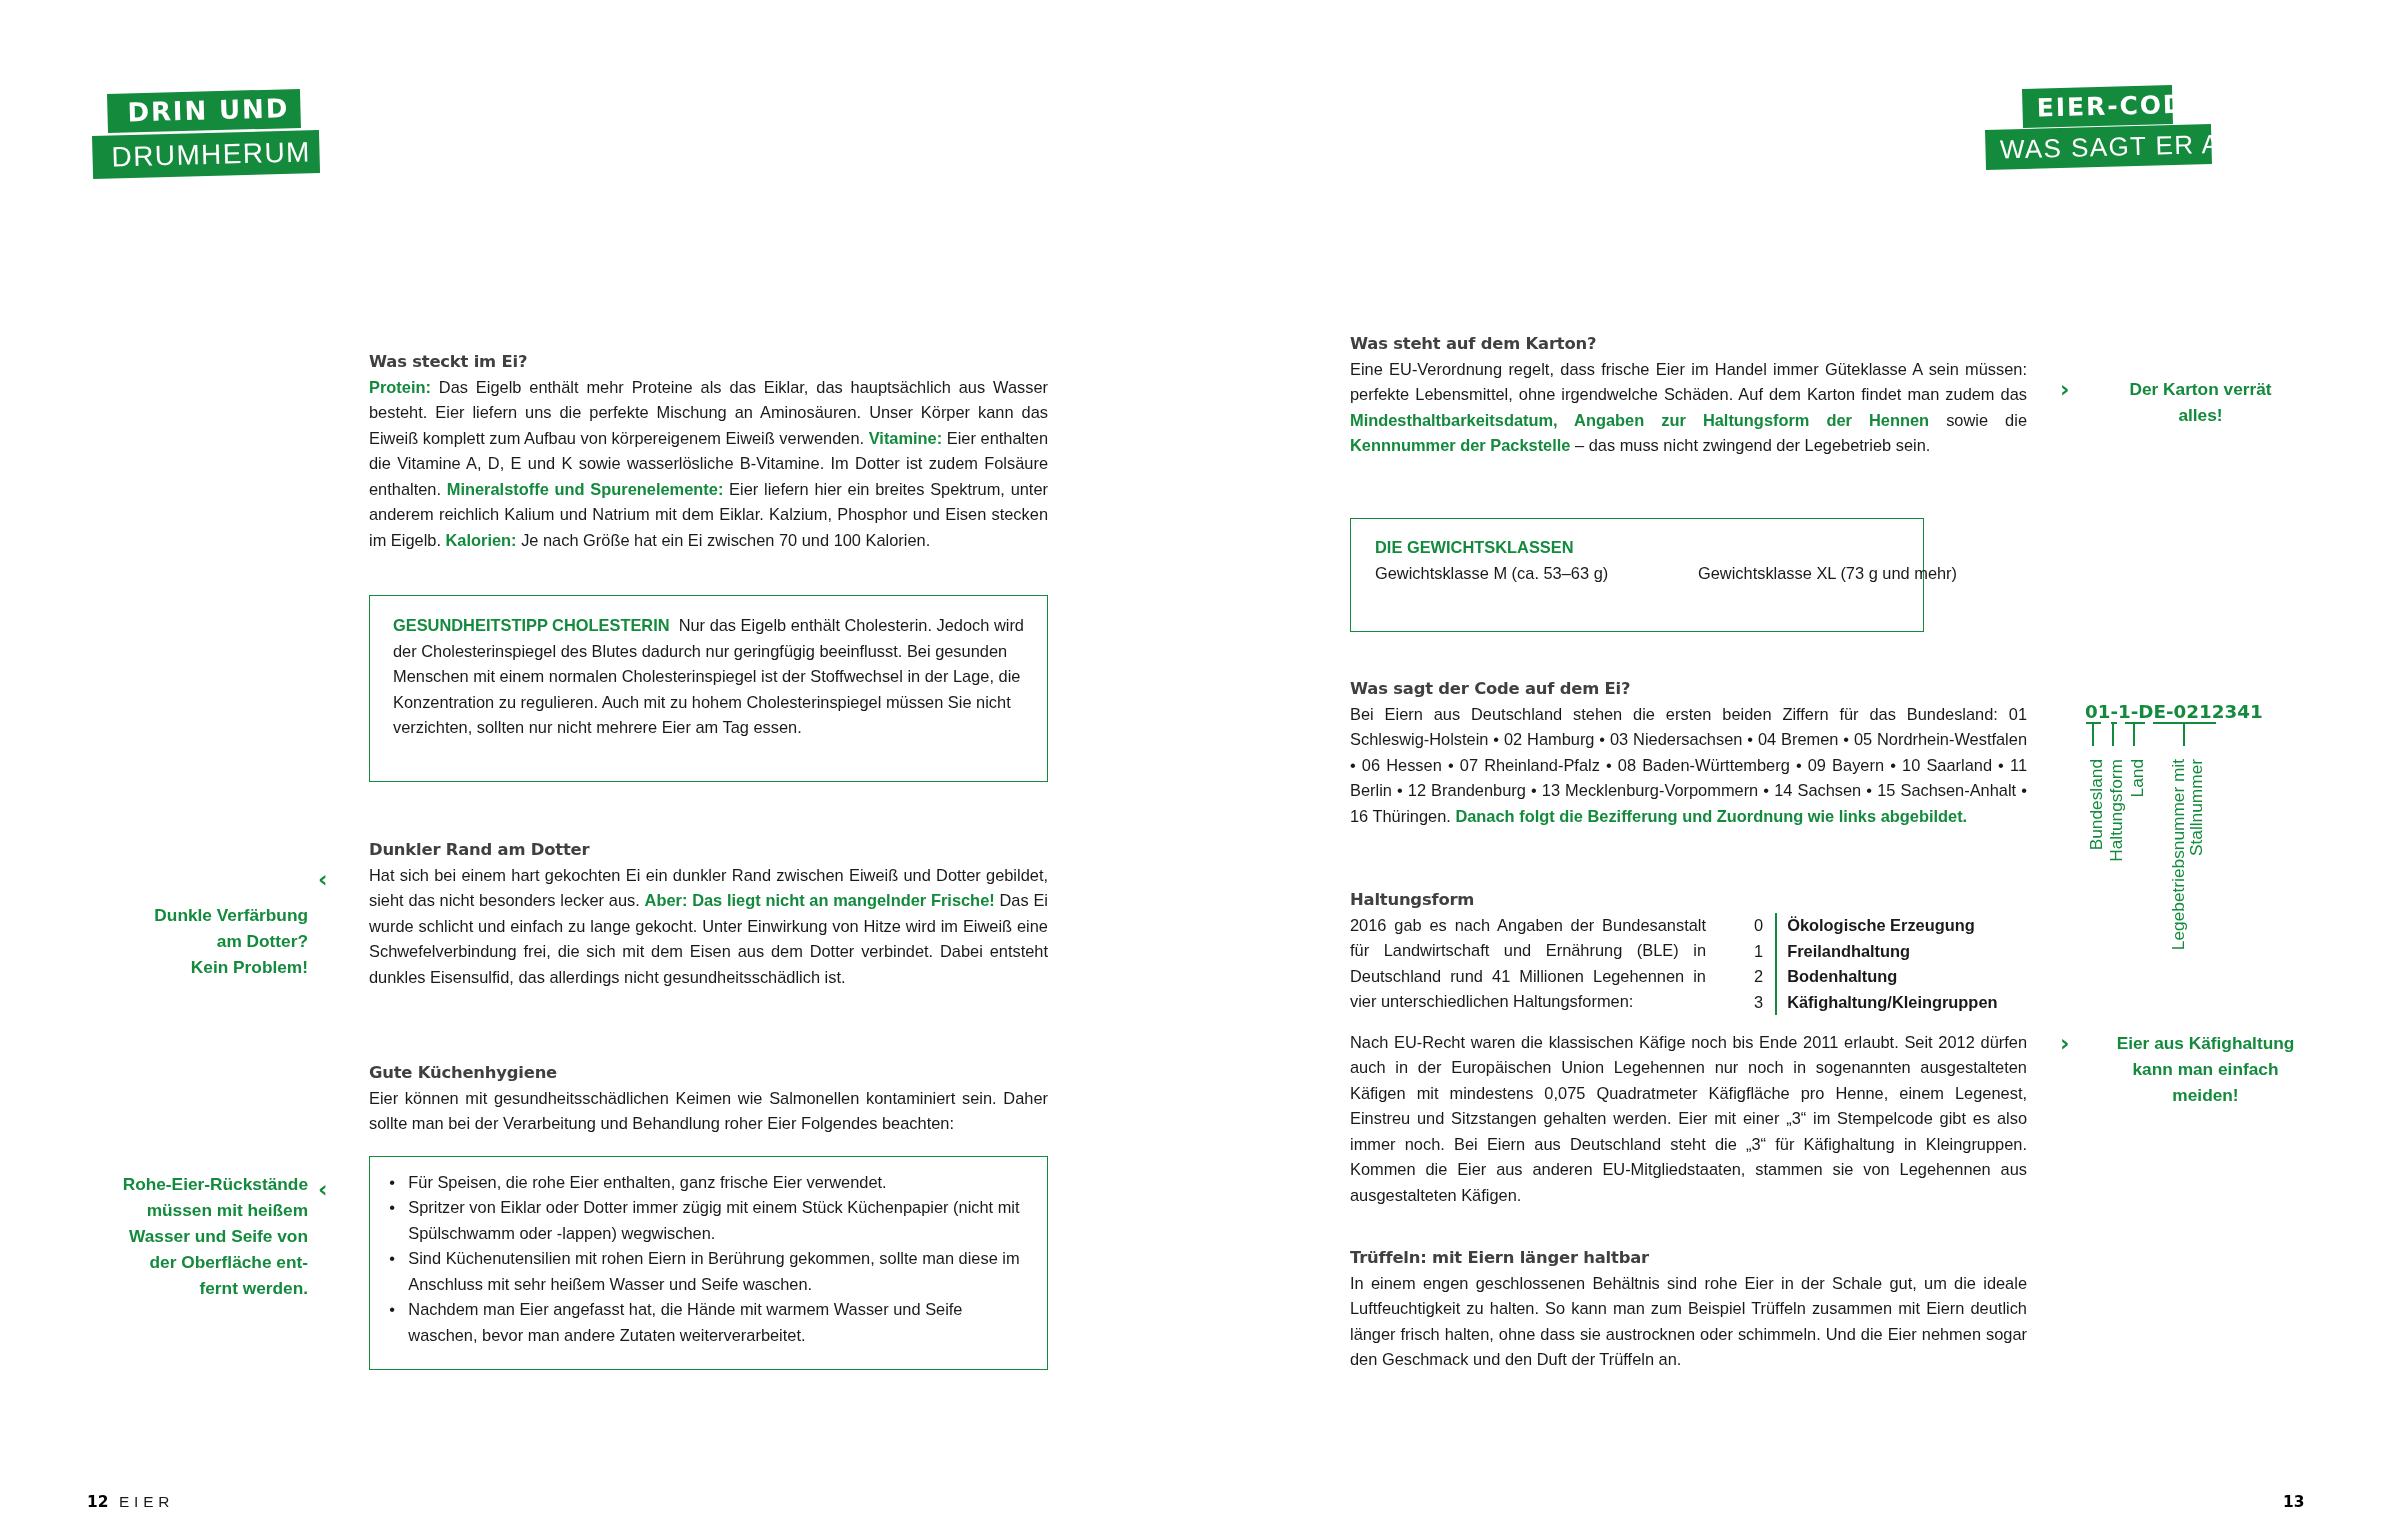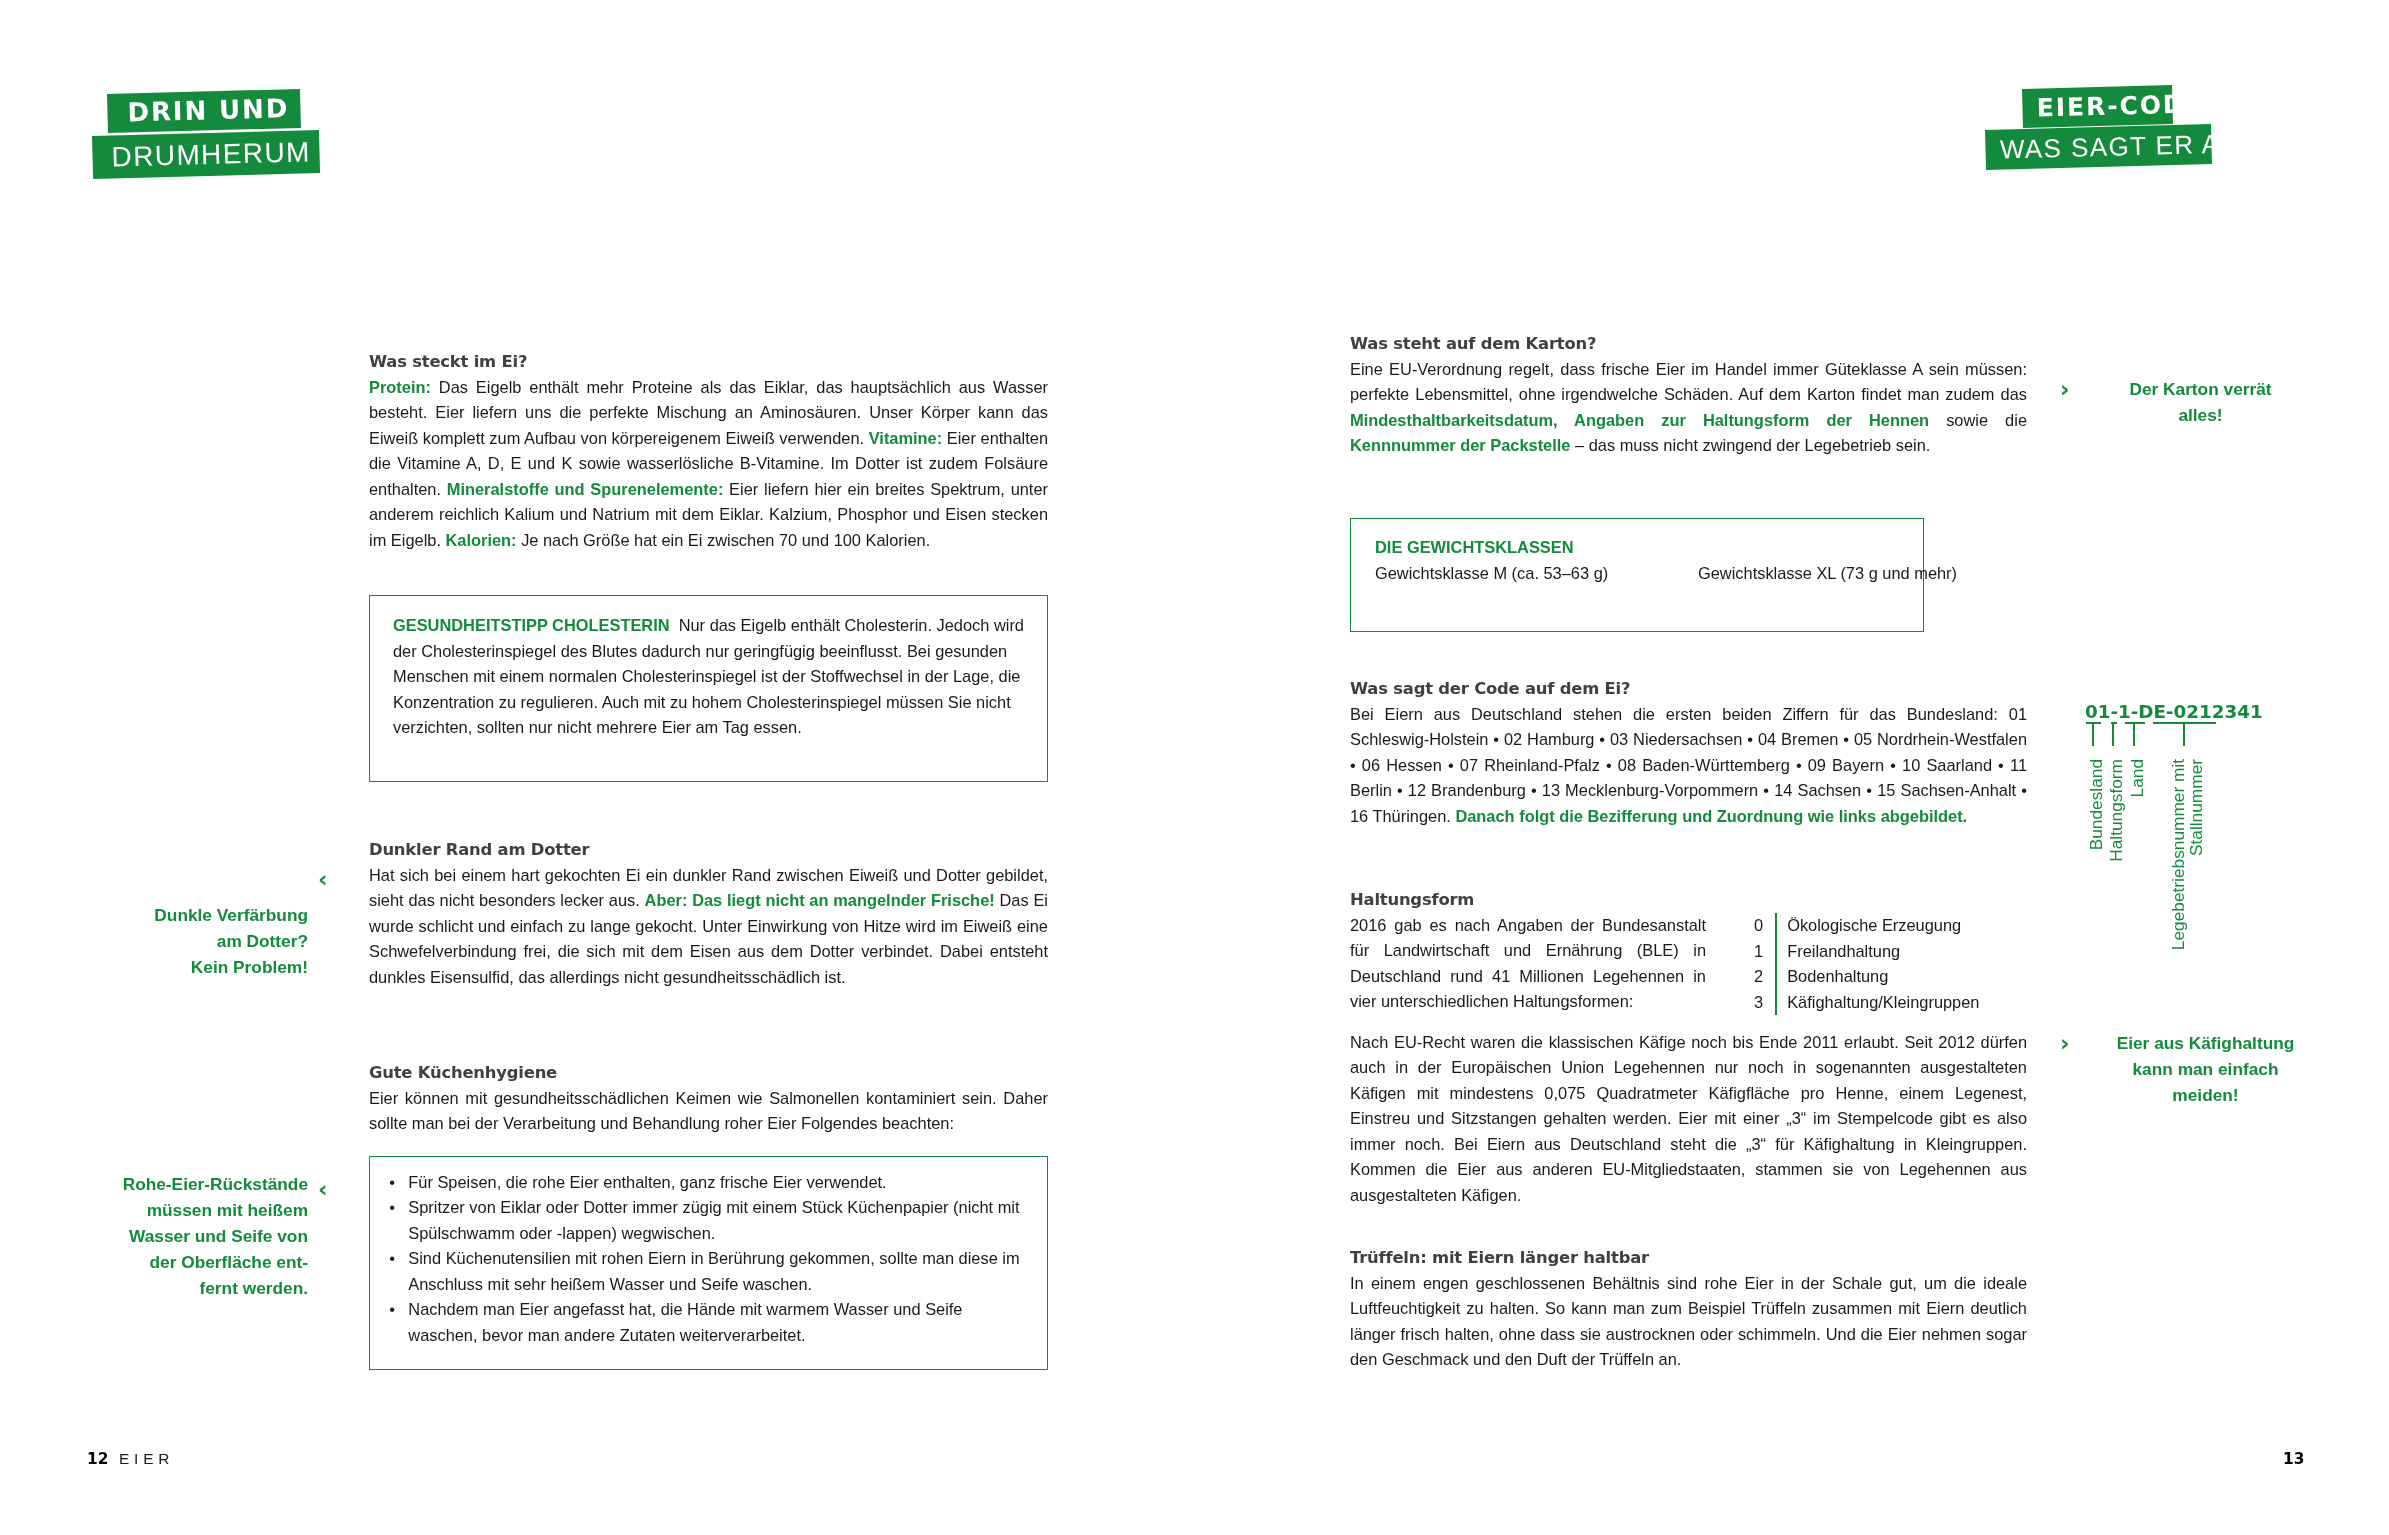--- a/index.html
+++ b/index.html
@@ -32,29 +32,29 @@
   ul.bullets li { position: relative; padding-left: 21px; }
   ul.bullets li::before { content: "•"; position: absolute; left: 1.9px; top: 0; }
 
   .wc-row { display: flex; }
   .wc-row span { display: block; }
 
   .hf-table { position: absolute; font-size: 16.4px; line-height: 25.5px; }
   .hf-row { display: flex; }
   .hf-num { width: 19px; text-align: center; }
   .hf-sep { width: 1.9px; background: #138a3c; margin: 0 10.6px 0 6.7px; }
-  .hf-label { white-space: nowrap; }
+  .hf-label { white-space: nowrap; font-weight: bold; }
 
   .code { position: absolute; font-family: "DejaVu Sans", sans-serif; font-weight: bold;
           font-size: 18.3px; color: #138a3c; letter-spacing: 0px; }
   .vlab { position: absolute; color: #138a3c; font-size: 17.3px; line-height: 18.3px;
           writing-mode: vertical-rl; transform: rotate(180deg); white-space: nowrap; }
   .tick { position: absolute; background: #138a3c; }
 
-  .folio { position: absolute; font-size: 15.4px; }
+  .folio { position: absolute; font-size: 15.4px; margin-top: 43px; }
   .folio .num { font-family: "DejaVu Sans", sans-serif; font-weight: bold; color: #000; }
   .folio .name { letter-spacing: 4.8px; margin-left: 10.6px; }
 </style>
 </head>
 <body>
 
 <div>
 
   <div class="banner bold" style="left:107px; top:94px; width:193px; height:39px; font-size:26px; line-height:39px; padding-left:20px; box-sizing:border-box; transform:rotate(-1.5deg);">DRIN UND</div>
   <div class="banner thin" style="left:92px; top:136px; width:227px; height:43px; font-size:28px; line-height:43px; padding-left:19px; box-sizing:border-box; transform:rotate(-1.5deg);">DRUMHERUM</div>

